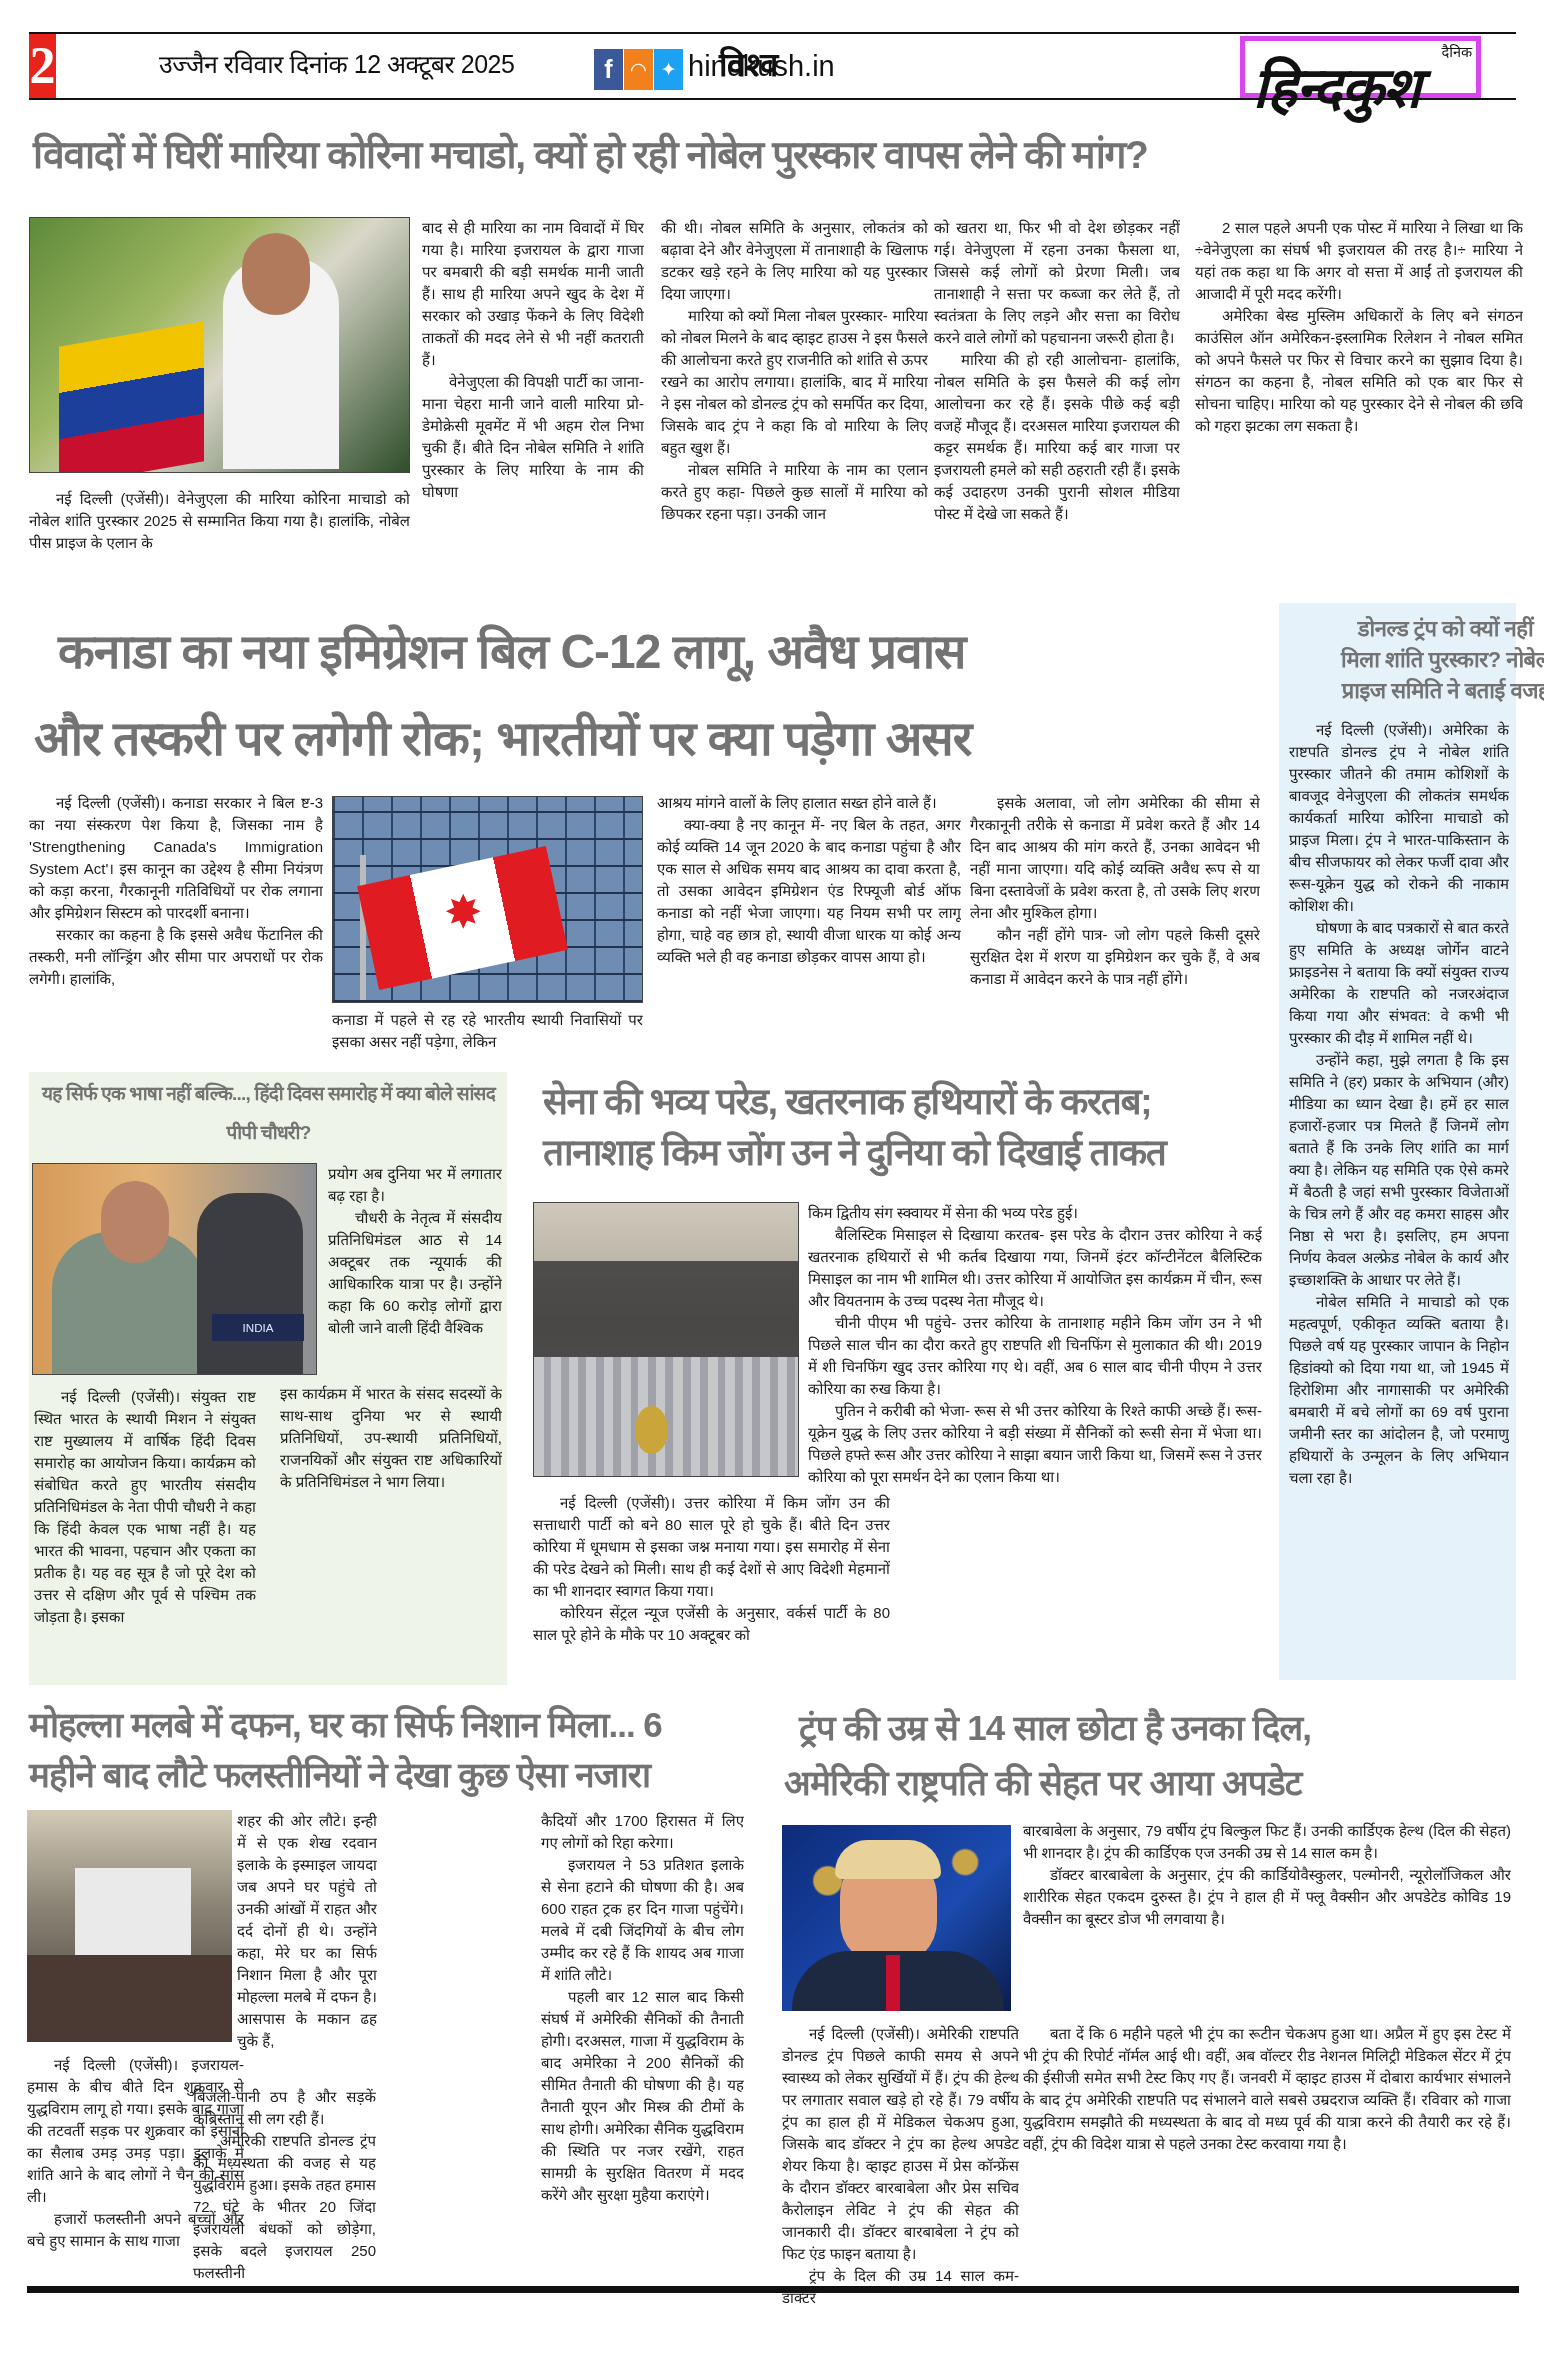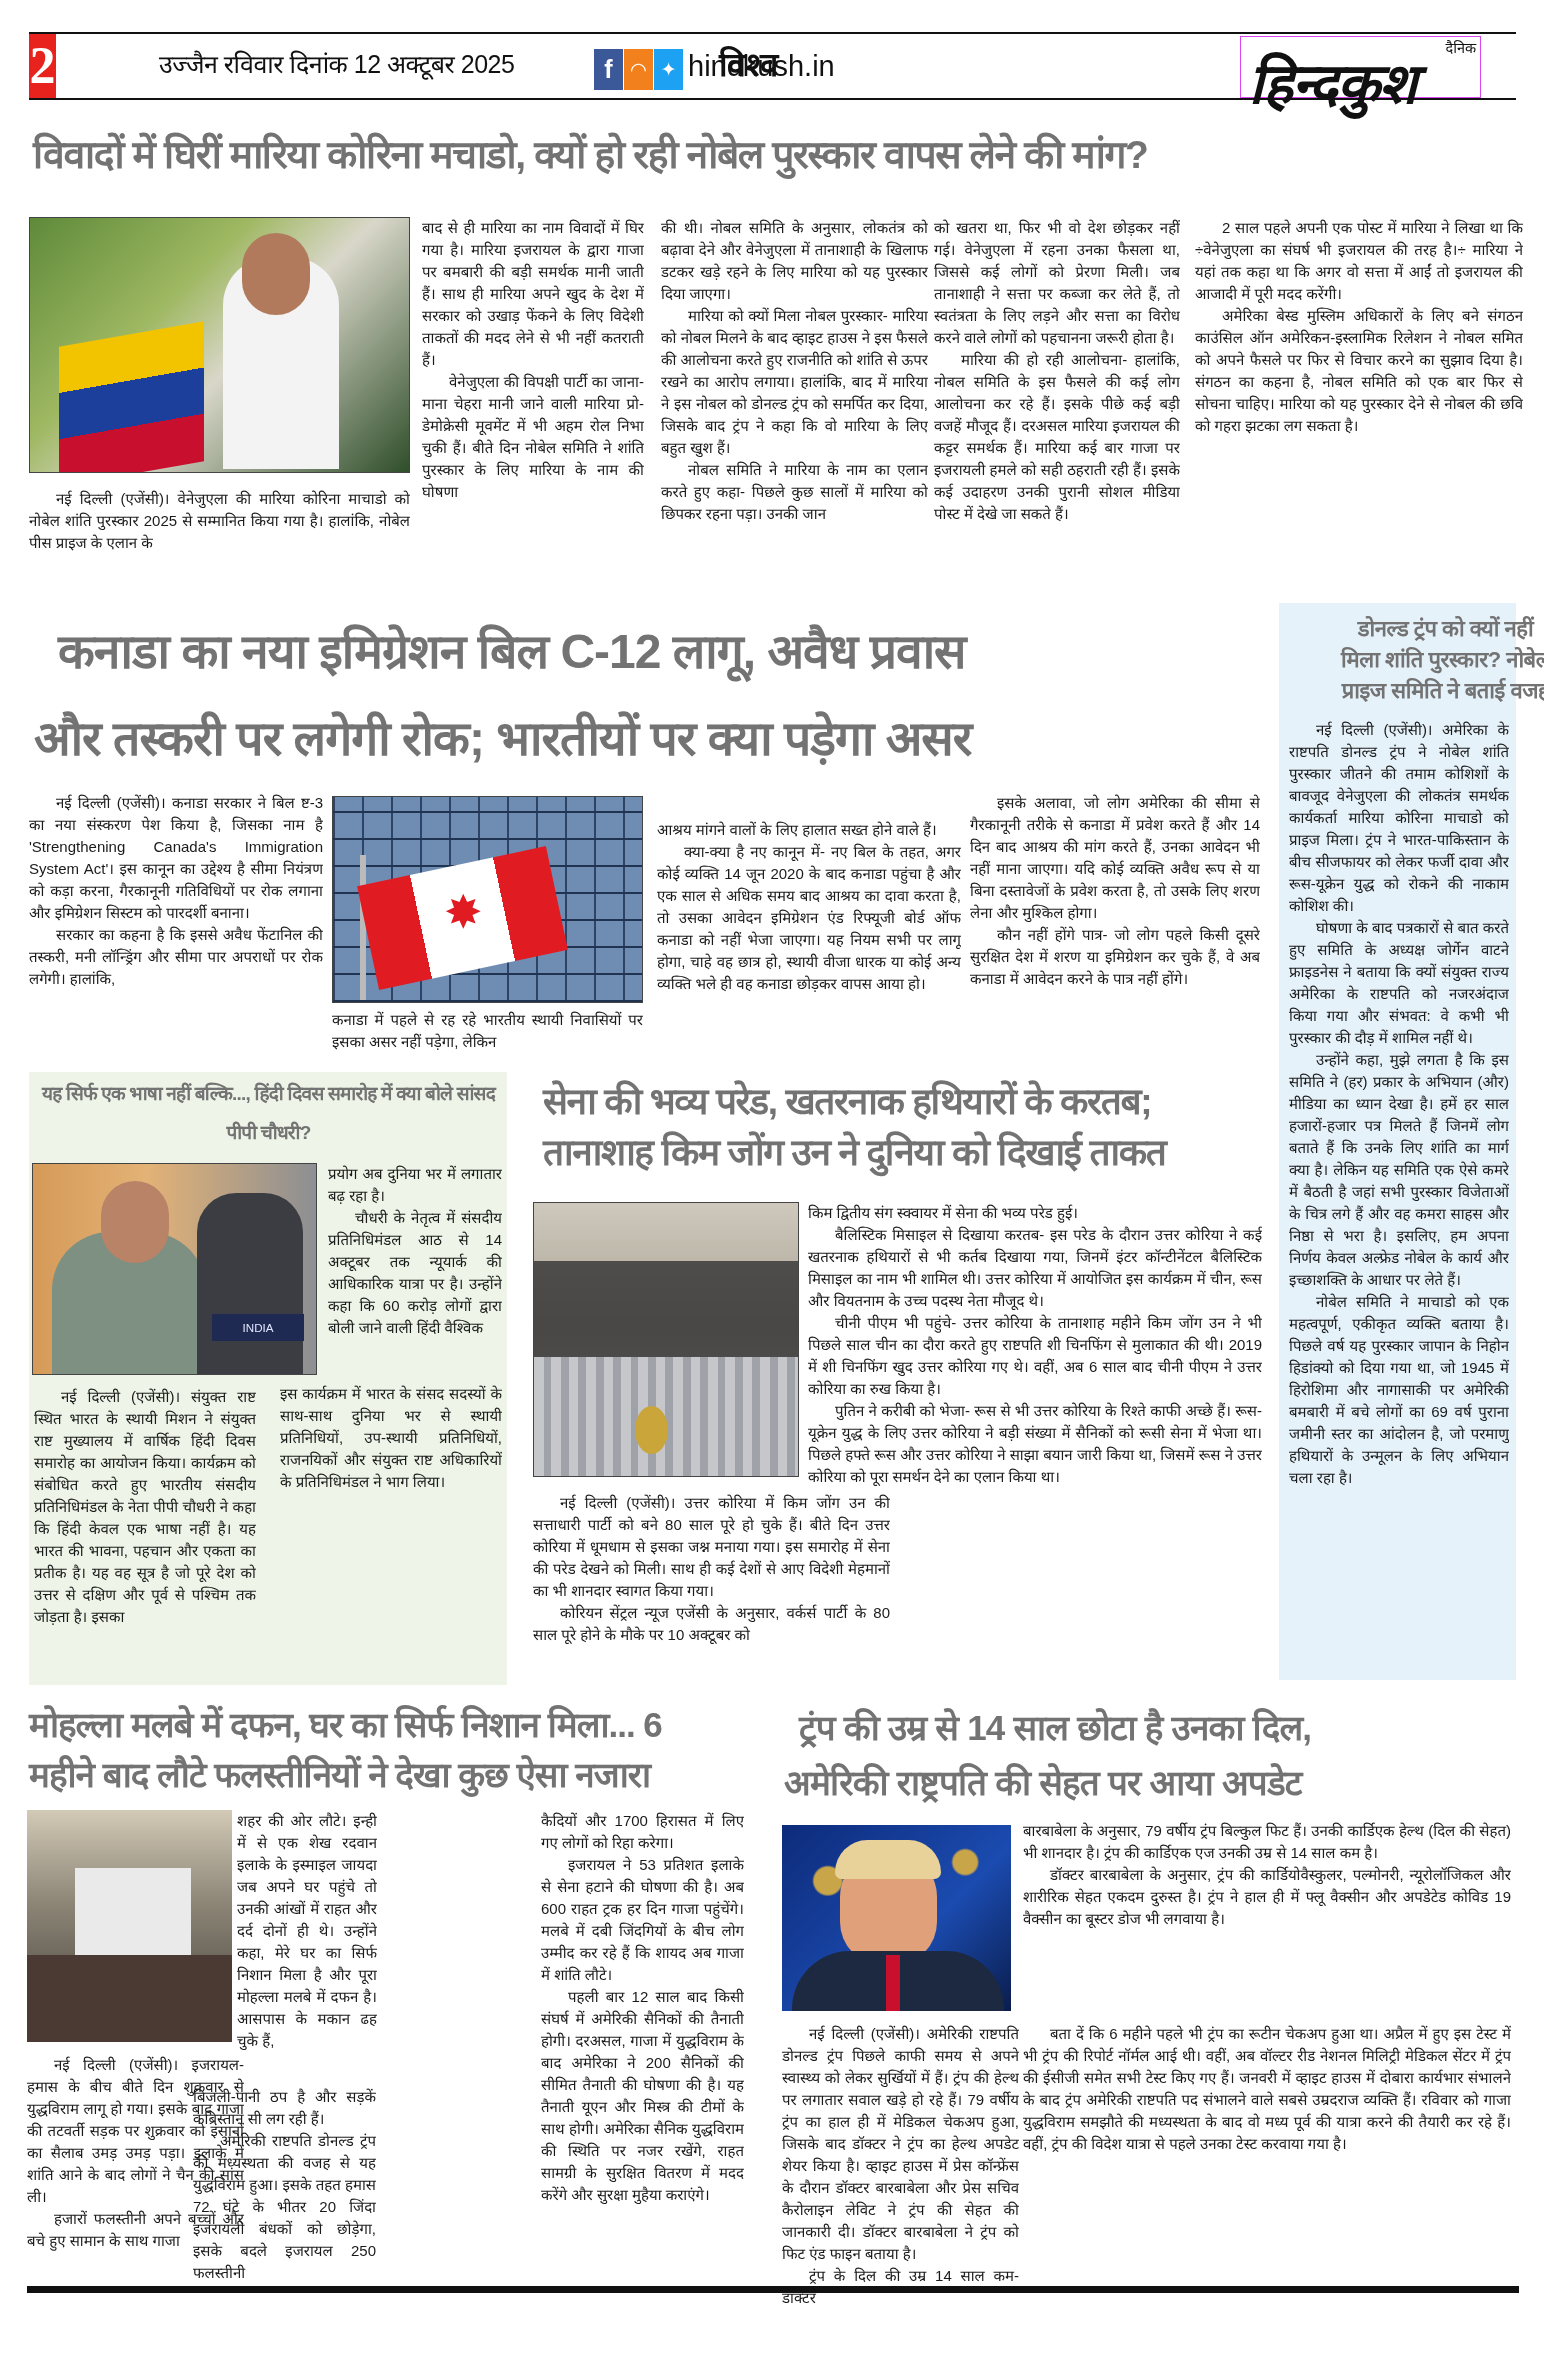--- a/index.html
+++ b/index.html
@@ -14,21 +14,21 @@
 
 #masthead{left:29px;top:32px;width:1487px;height:68px;border-top:2.9px solid #111;border-bottom:2.9px solid #111;}
 #pageno{left:29px;top:34px;width:27px;height:64px;background:#e8231d;color:#fff;font-size:52px;font-weight:bold;text-align:center;line-height:64px;font-family:"Liberation Serif",serif;}
 #dateline{left:159px;top:46px;font-size:25px;color:#111;font-family:"Liberation Sans Narrow","Liberation Sans",sans-serif;letter-spacing:-0.5px;}
 #section{left:719px;top:41px;font-size:33px;font-weight:bold;}
 .social{position:absolute;top:49px;width:29px;height:41px;color:#fff;font-weight:bold;text-align:center;line-height:41px;font-size:25px;}
 #fb{left:594px;background:#3b5998;}
 #rss{left:624px;background:#f2811d;font-size:19.3px;}
 #tw{left:654px;background:#1da1f2;font-size:19.3px;}
 #site{left:688px;top:50px;font-size:29px;font-family:"Liberation Sans Narrow","Liberation Sans",sans-serif;}
-#logo{left:1240px;top:36px;width:241px;height:62px;border:1px solid #d946ef;}
+#logo{left:1240px;top:36px;width:241px;height:62px;border:5px solid #d946ef;}
 #logo .daily{position:absolute;right:3.9px;top:0;font-size:14.5px;}
 #logo .name{position:absolute;left:7.7px;top:6px;font-size:56px;font-weight:bold;font-style:italic;font-family:"Liberation Serif",serif;letter-spacing:-1px;}
 
 .img{position:absolute;overflow:hidden;border:1px solid #444;}
 .divider{position:absolute;background:#111;}
 .green{background:#eef5e8;}
 .blue{background:#e6f2fa;}
 </style>
 </head>
 <body>
@@ -84,21 +84,21 @@
 </div>
 <div class="img" style="left:332px;top:796px;width:311px;height:207px;background:repeating-linear-gradient(90deg,#2d4466 0 1.9px,#6f8db3 1.9px 29px),#4d6f9c;">
   <div style="position:absolute;left:0;top:0;right:0;bottom:0;background:repeating-linear-gradient(0deg,#203350 0 1.9px,transparent 1.9px 27px);"></div>
   <div style="position:absolute;left:27px;top:58px;width:5.8px;height:145px;background:#bbb;"></div>
   <div style="position:absolute;left:33px;top:68px;width:193px;height:106px;background:linear-gradient(90deg,#e01b22 0 28%,#fff 28% 72%,#e01b22 72%);transform:rotate(-12deg);"></div>
   <div style="position:absolute;left:111px;top:92px;color:#e01b22;font-size:46px;line-height:46px;">✸</div>
 </div>
 <div class="col" style="left:332px;top:1009px;width:311px;height:53px;">
   <p class="t">कनाडा में पहले से रह रहे भारतीय स्थायी निवासियों पर इसका असर नहीं पड़ेगा, लेकिन</p>
 </div>
-<div class="col" style="left:657px;top:792px;width:304px;height:270px;margin-top:27px;">
+<div class="col" style="left:657px;top:792px;width:304px;height:270px;">
   <p class="t">आश्रय मांगने वालों के लिए हालात सख्त होने वाले हैं।</p>
   <p class="t">क्या-क्या है नए कानून में- नए बिल के तहत, अगर कोई व्यक्ति 14 जून 2020 के बाद कनाडा पहुंचा है और एक साल से अधिक समय बाद आश्रय का दावा करता है, तो उसका आवेदन इमिग्रेशन एंड रिफ्यूजी बोर्ड ऑफ कनाडा को नहीं भेजा जाएगा। यह नियम सभी पर लागू होगा, चाहे वह छात्र हो, स्थायी वीजा धारक या कोई अन्य व्यक्ति भले ही वह कनाडा छोड़कर वापस आया हो।</p>
 </div>
 <div class="col" style="left:970px;top:792px;width:290px;height:270px;">
   <p class="t first">इसके अलावा, जो लोग अमेरिका की सीमा से गैरकानूनी तरीके से कनाडा में प्रवेश करते हैं और 14 दिन बाद आश्रय की मांग करते हैं, उनका आवेदन भी नहीं माना जाएगा। यदि कोई व्यक्ति अवैध रूप से या बिना दस्तावेजों के प्रवेश करता है, तो उसके लिए शरण लेना और मुश्किल होगा।</p>
   <p class="t">कौन नहीं होंगे पात्र- जो लोग पहले किसी दूसरे सुरक्षित देश में शरण या इमिग्रेशन कर चुके हैं, वे अब कनाडा में आवेदन करने के पात्र नहीं होंगे।</p>
 </div>
 
 <div class="abs blue" style="left:1279px;top:603px;width:237px;height:1077px;"></div>
 <div class="abs hl" style="left:1337px;top:613px;width:217px;font-size:22px;line-height:31px;text-align:center;letter-spacing:-0.5px;">डोनल्ड ट्रंप को क्यों नहीं मिला शांति पुरस्कार? नोबेल प्राइज समिति ने बताई वजह</div>

